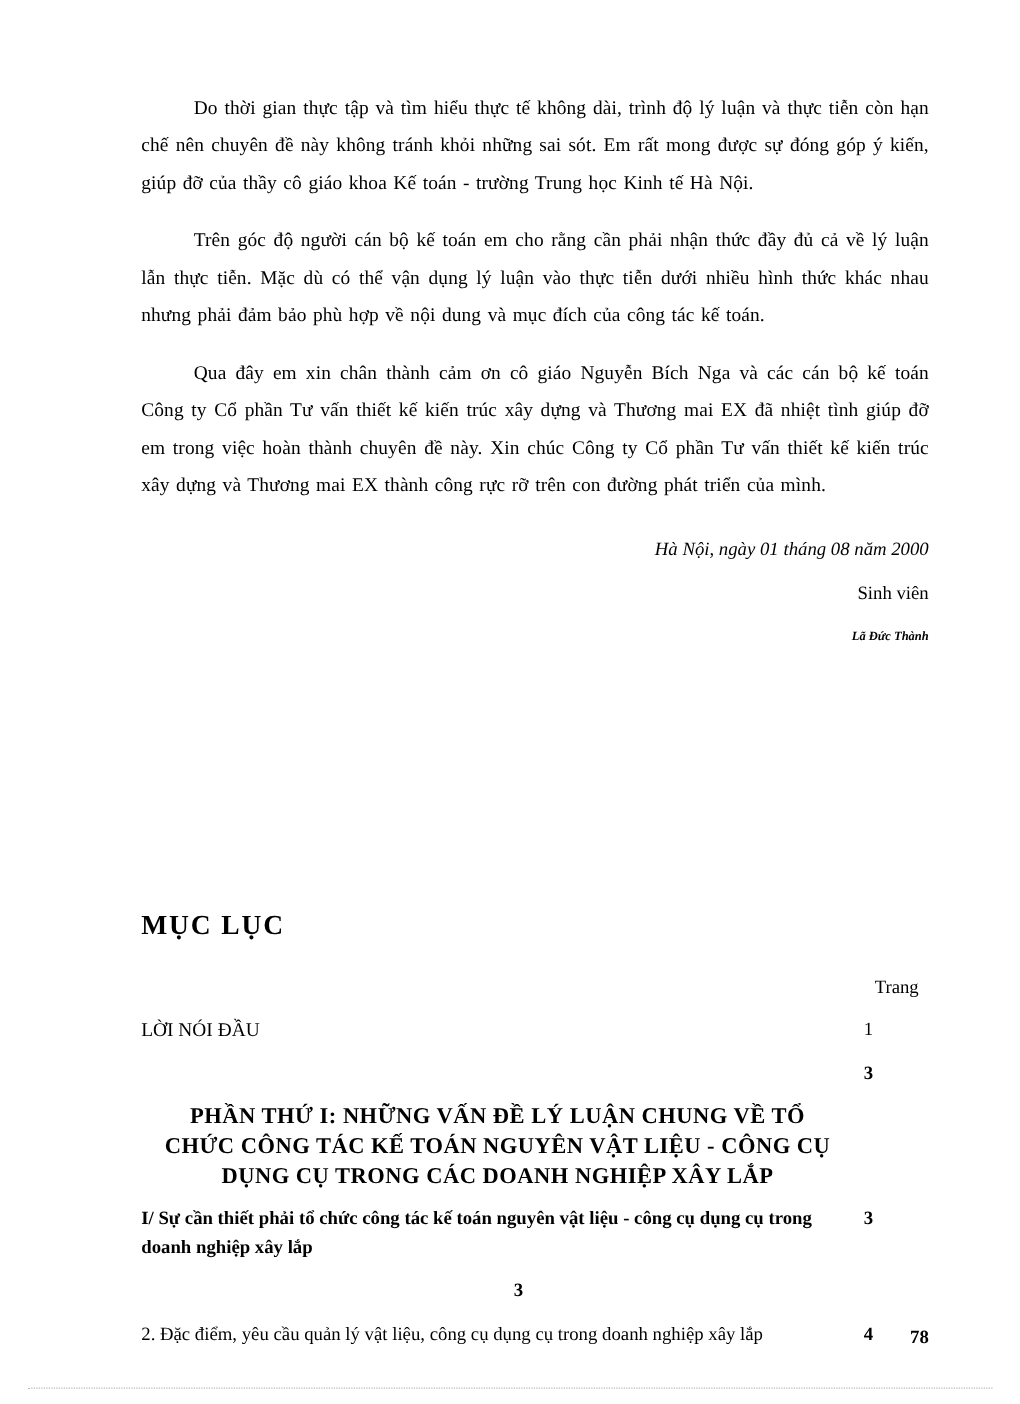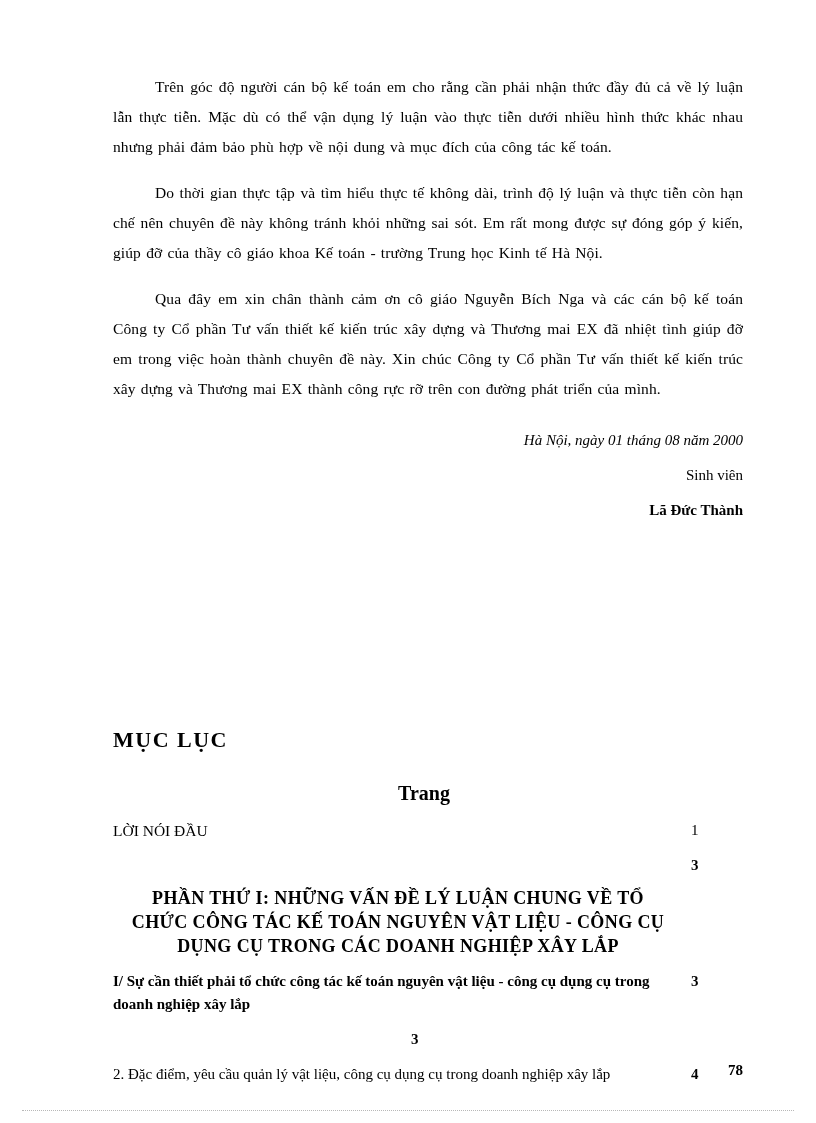--- a/index.html
+++ b/index.html
@@ -50,22 +50,23 @@
     line-height: 28px;
     margin-left: 90px;
   }
   .sign-role {
     font-size: 15px;
     line-height: 28px;
     margin-left: 40px;
     margin-top: 7px;
   }
   .sign-name {
-    font-weight: bold;
-    font-size: 15px;
+    font-style: italic;
+    font-weight: bold;
+    font-size: 10px;
     line-height: 28px;
     margin-left: 40px;
     margin-top: 7px;
   }
 
   .toc-title {
     position: absolute;
     left: 0;
     top: 655px;
     width: 630px;
@@ -74,23 +75,23 @@
     letter-spacing: 1.5px;
   }
 
   .toc {
     position: absolute;
     left: 0;
     top: 710px;
     width: 630px;
   }
   .toc-head {
-    text-align: center;
-    font-weight: bold;
-    font-size: 20px;
+    text-align: right;
+    font-weight: normal;
+    font-size: 15px;
     padding-right: 8px;
     margin-bottom: 14px;
   }
   .toc-row {
     display: flex;
     align-items: flex-start;
     margin-bottom: 12px;
     justify-content: center;
   }
   .toc-label {
@@ -147,22 +148,22 @@
     width: 772px;
     border-top: 1px dotted #b8b8b8;
   }
 </style>
 </head>
 <body>
 
 <div class="page">
   <div class="content">
 
+    <p class="para">Do thời gian thực tập và tìm hiểu thực tế không dài, trình độ lý luận và thực tiễn còn hạn chế nên chuyên đề này không tránh khỏi những sai sót. Em rất mong được sự đóng góp ý kiến, giúp đỡ của thầy cô giáo khoa Kế toán - trường Trung học Kinh tế Hà Nội.</p>
     <p class="para">Trên góc độ người cán bộ kế toán em cho rằng cần phải nhận thức đầy đủ cả về lý luận lẫn thực tiễn. Mặc dù có thể vận dụng lý luận vào thực tiễn dưới nhiều hình thức khác nhau nhưng phải đảm bảo phù hợp về nội dung và mục đích của công tác kế toán.</p>
-    <p class="para">Do thời gian thực tập và tìm hiểu thực tế không dài, trình độ lý luận và thực tiễn còn hạn chế nên chuyên đề này không tránh khỏi những sai sót. Em rất mong được sự đóng góp ý kiến, giúp đỡ của thầy cô giáo khoa Kế toán - trường Trung học Kinh tế Hà Nội.</p>
     <p class="para">Qua đây em xin chân thành cảm ơn cô giáo Nguyễn Bích Nga và các cán bộ kế toán Công ty Cổ phần Tư vấn thiết kế kiến trúc xây dựng và Thương mai EX đã nhiệt tình giúp đỡ em trong việc hoàn thành chuyên đề này. Xin chúc Công ty Cổ phần Tư vấn thiết kế kiến trúc xây dựng và Thương mai EX thành công rực rỡ trên con đường phát triển của mình.</p>
 
     <div class="sign-block">
       <div class="sign-place">Hà Nội, ngày 01 tháng 08 năm 2000</div>
       <div class="sign-role">Sinh viên</div>
       <div class="sign-name">Lã Đức Thành</div>
     </div>
 
     <div class="toc-title">MỤC LỤC</div>
 

